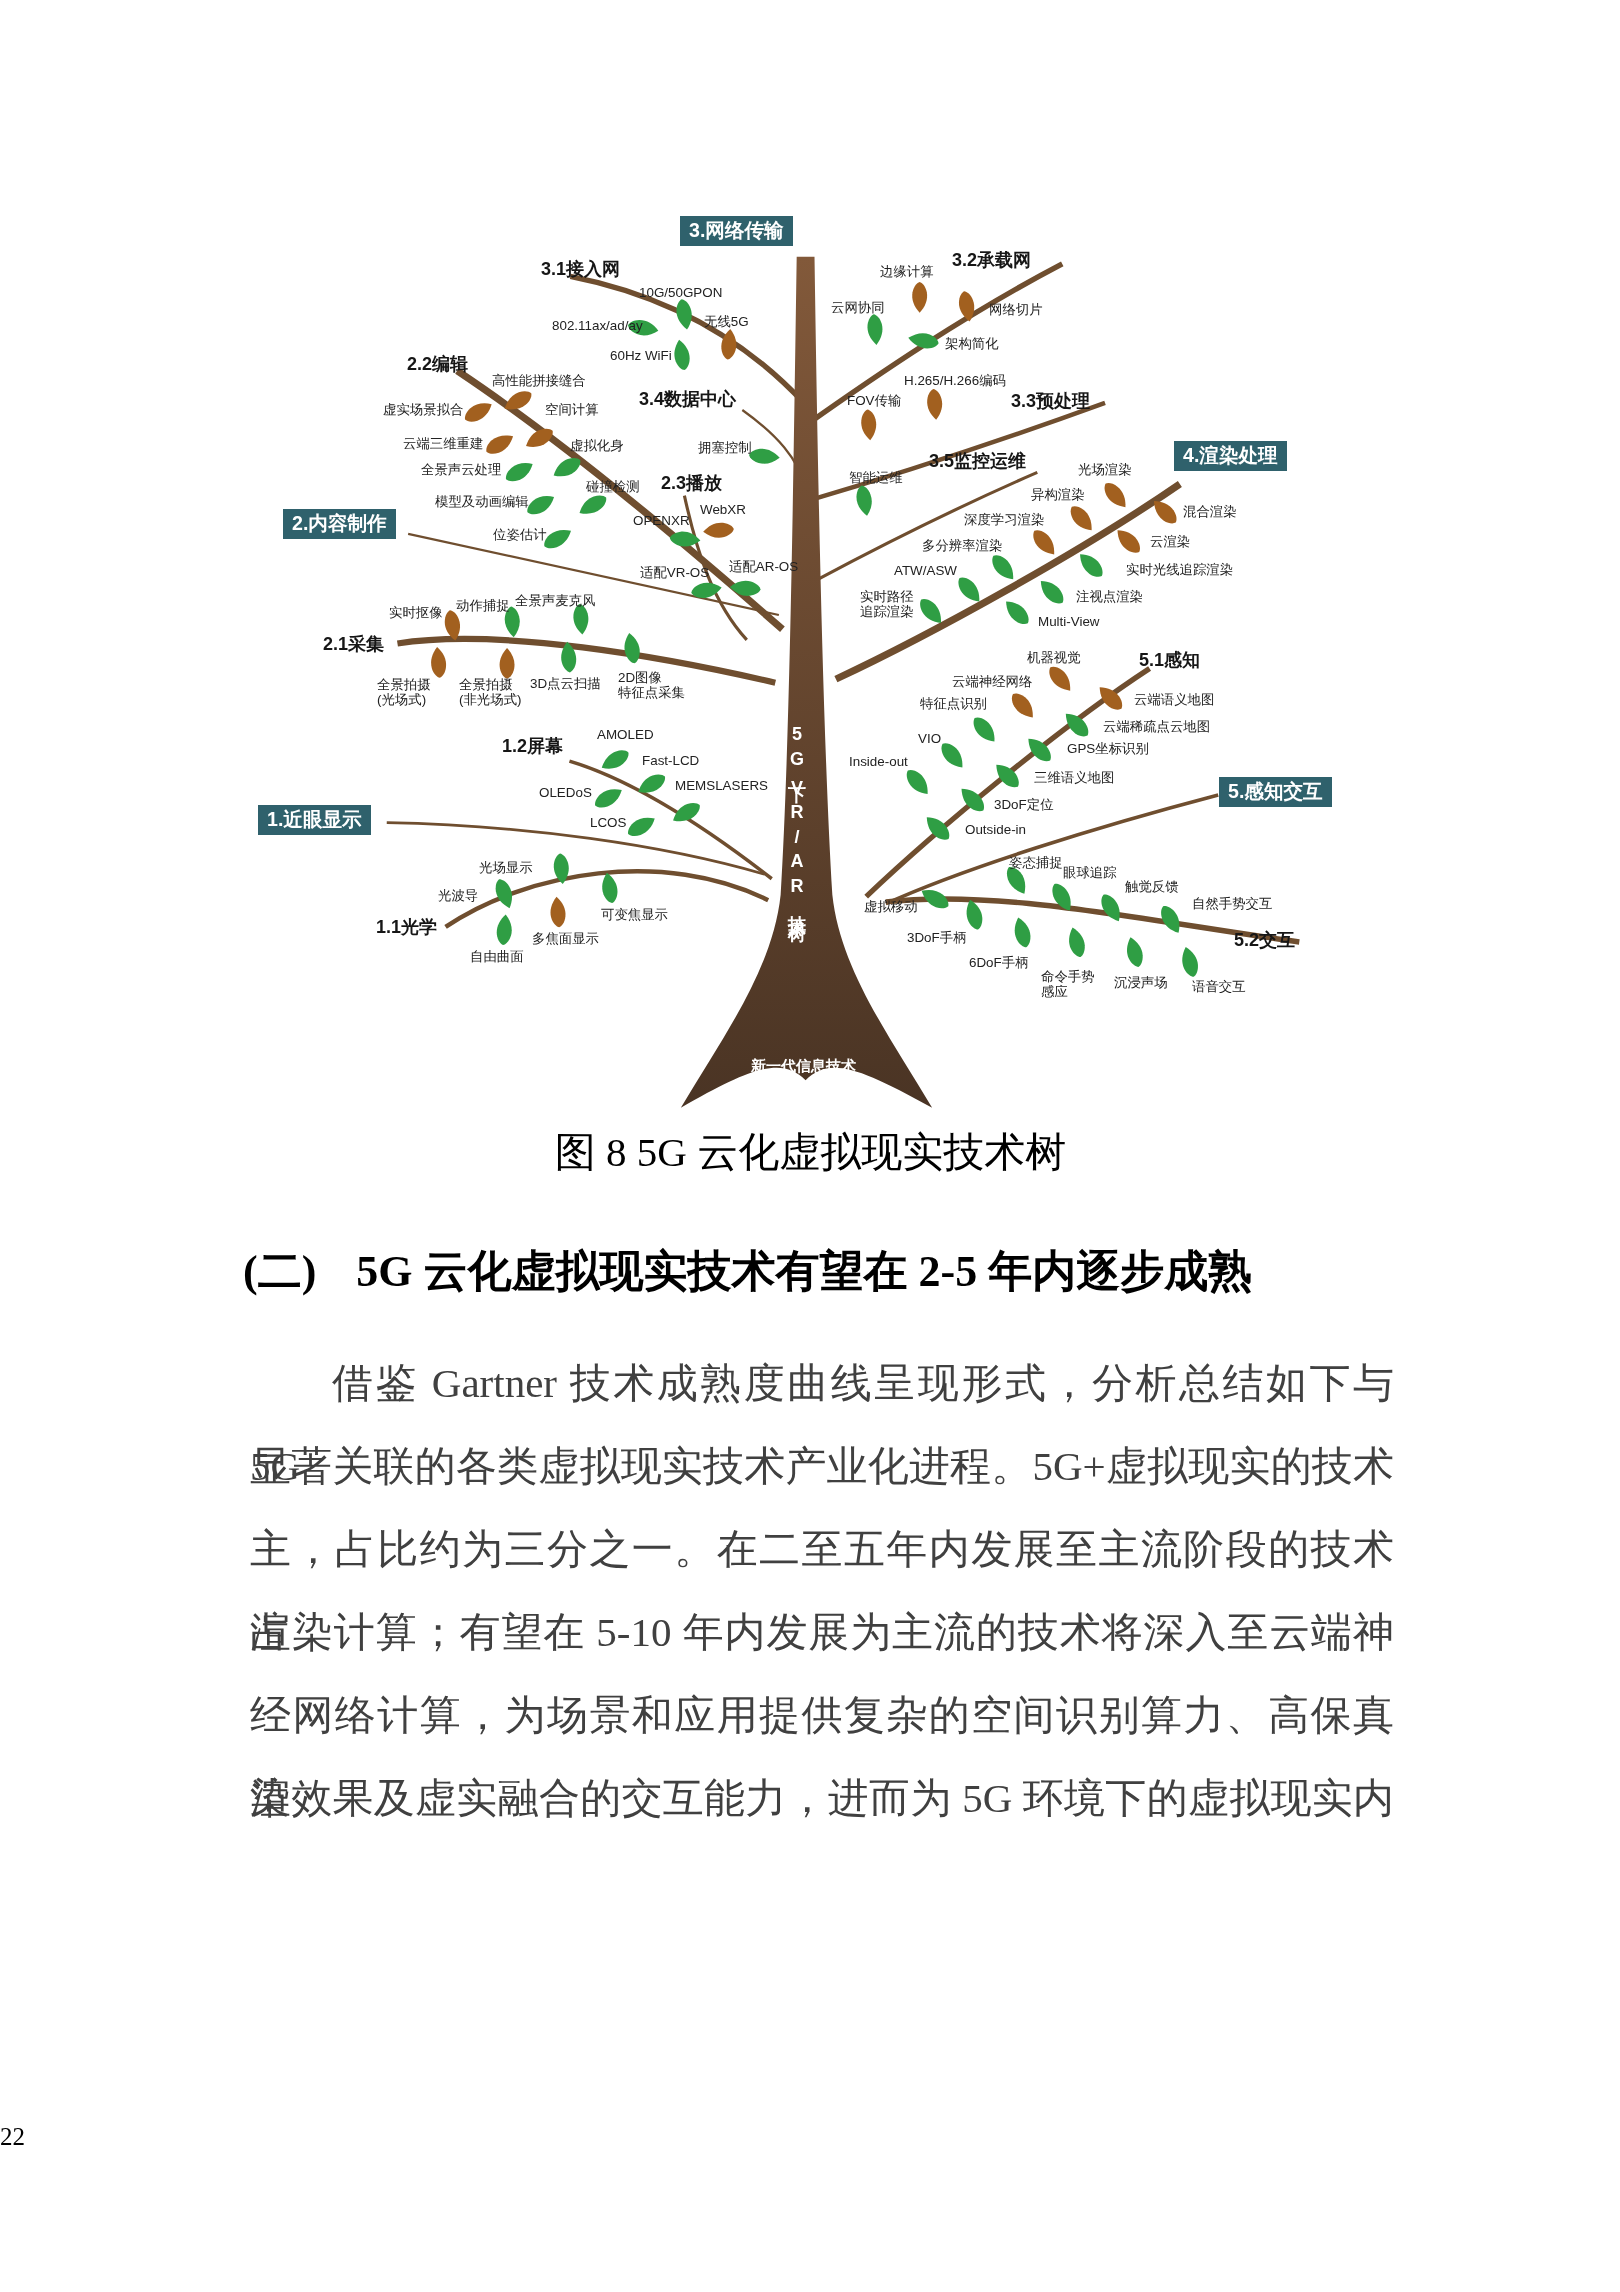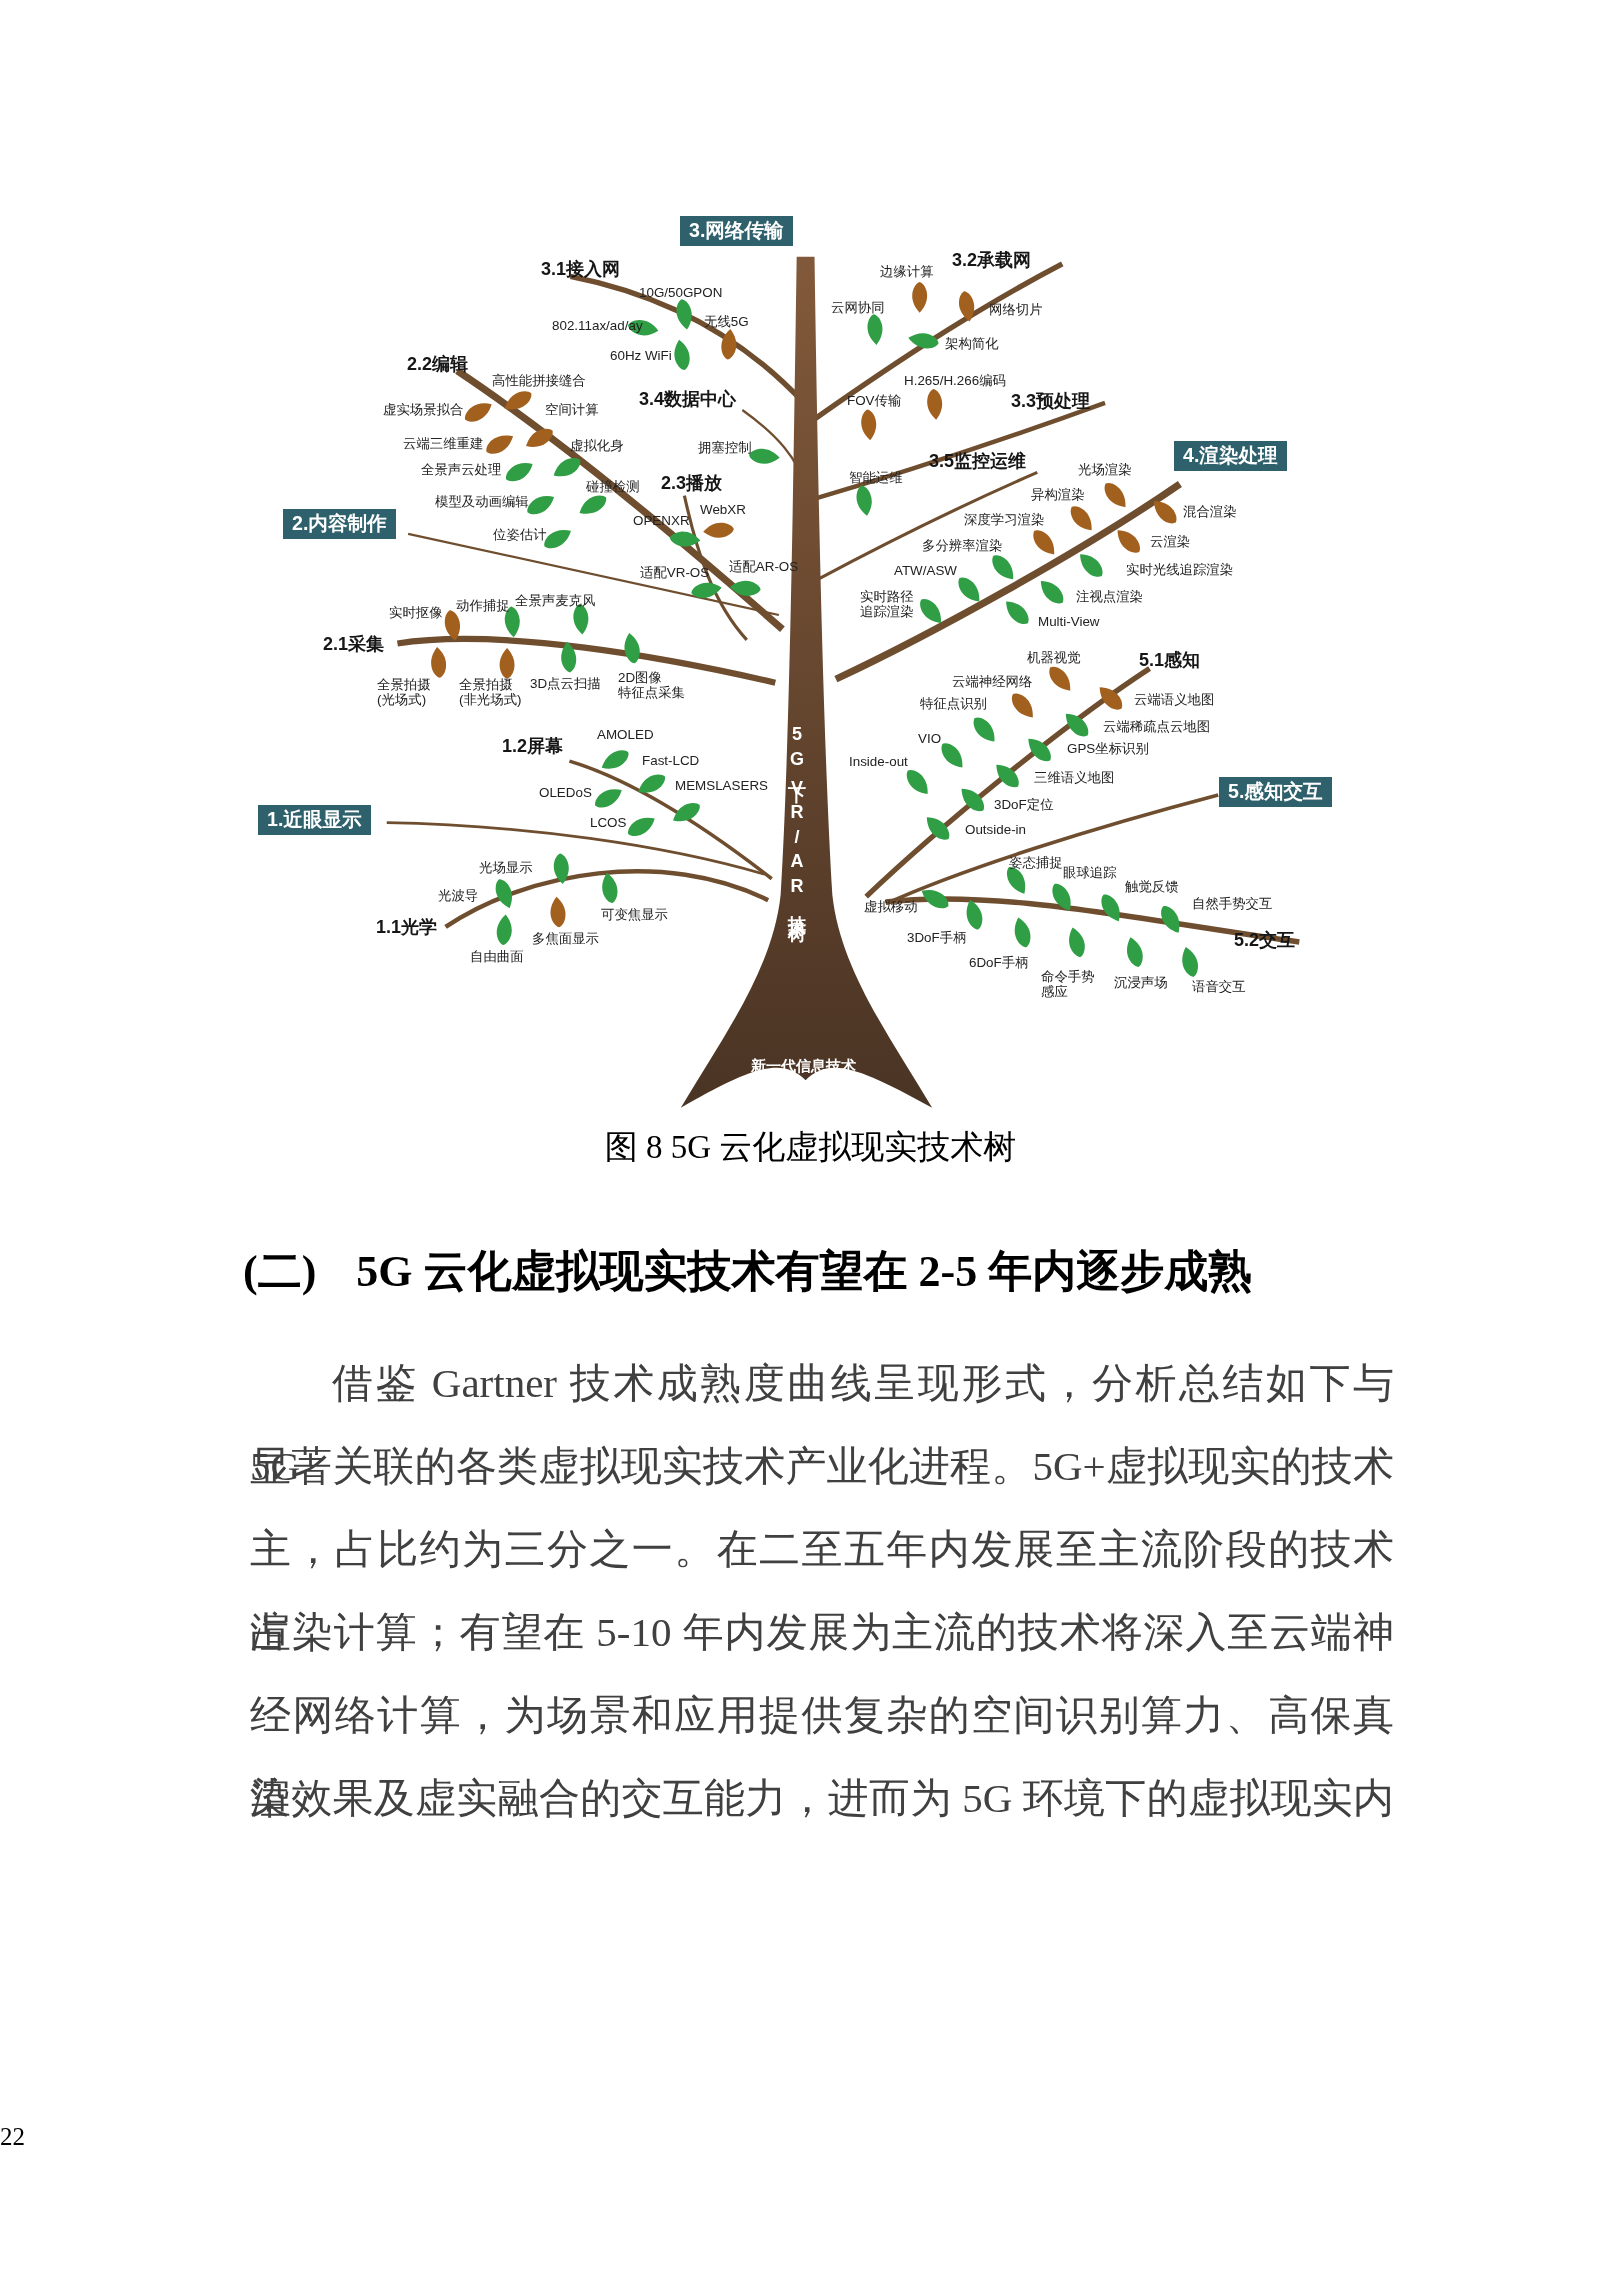--- a/index.html
+++ b/index.html
@@ -15,21 +15,21 @@
   .tl.sec{font-size:18px;font-weight:700;color:#161616;}
   .tl.box{font-size:19.6px;font-weight:700;color:#ffffff;background:var(--teal);
           padding:3.6px 9px 4.5px 9px;line-height:1.1;}
   .trunk-label{position:absolute;left:788px;top:724px;writing-mode:vertical-rl;
                text-orientation:upright;color:#fff;font-size:18px;font-weight:700;
                letter-spacing:4.5px;line-height:1;}
   .root-label{position:absolute;left:741px;top:1057px;width:125px;text-align:center;
               color:#fff;font-size:15px;font-weight:700;}
   
   .caption{position:absolute;left:0;top:1125px;width:100%;text-align:center;
-           font-family:"Liberation Serif","DejaVu Serif",serif;font-size:33px;color:#000;}
+           font-family:"Liberation Serif","DejaVu Serif",serif;font-size:41px;color:#000;}
   .heading{position:absolute;left:243px;top:1242px;margin:0;
            font-family:"Liberation Serif","DejaVu Serif",serif;
            font-size:44px;font-weight:700;color:#000;white-space:nowrap;}
   .heading .num{margin-right:40px;}
   .body-text{position:absolute;left:250px;top:1342px;width:1144px;
              font-family:"Liberation Serif","DejaVu Serif",serif;
              font-size:41px;color:#404040;}
   .body-line{height:83px;line-height:83px;text-align:justify;text-align-last:justify;}
   .body-line.indent{text-indent:82px;}
   .page-number{position:absolute;left:0;top:2123px;width:100%;text-align:left;

